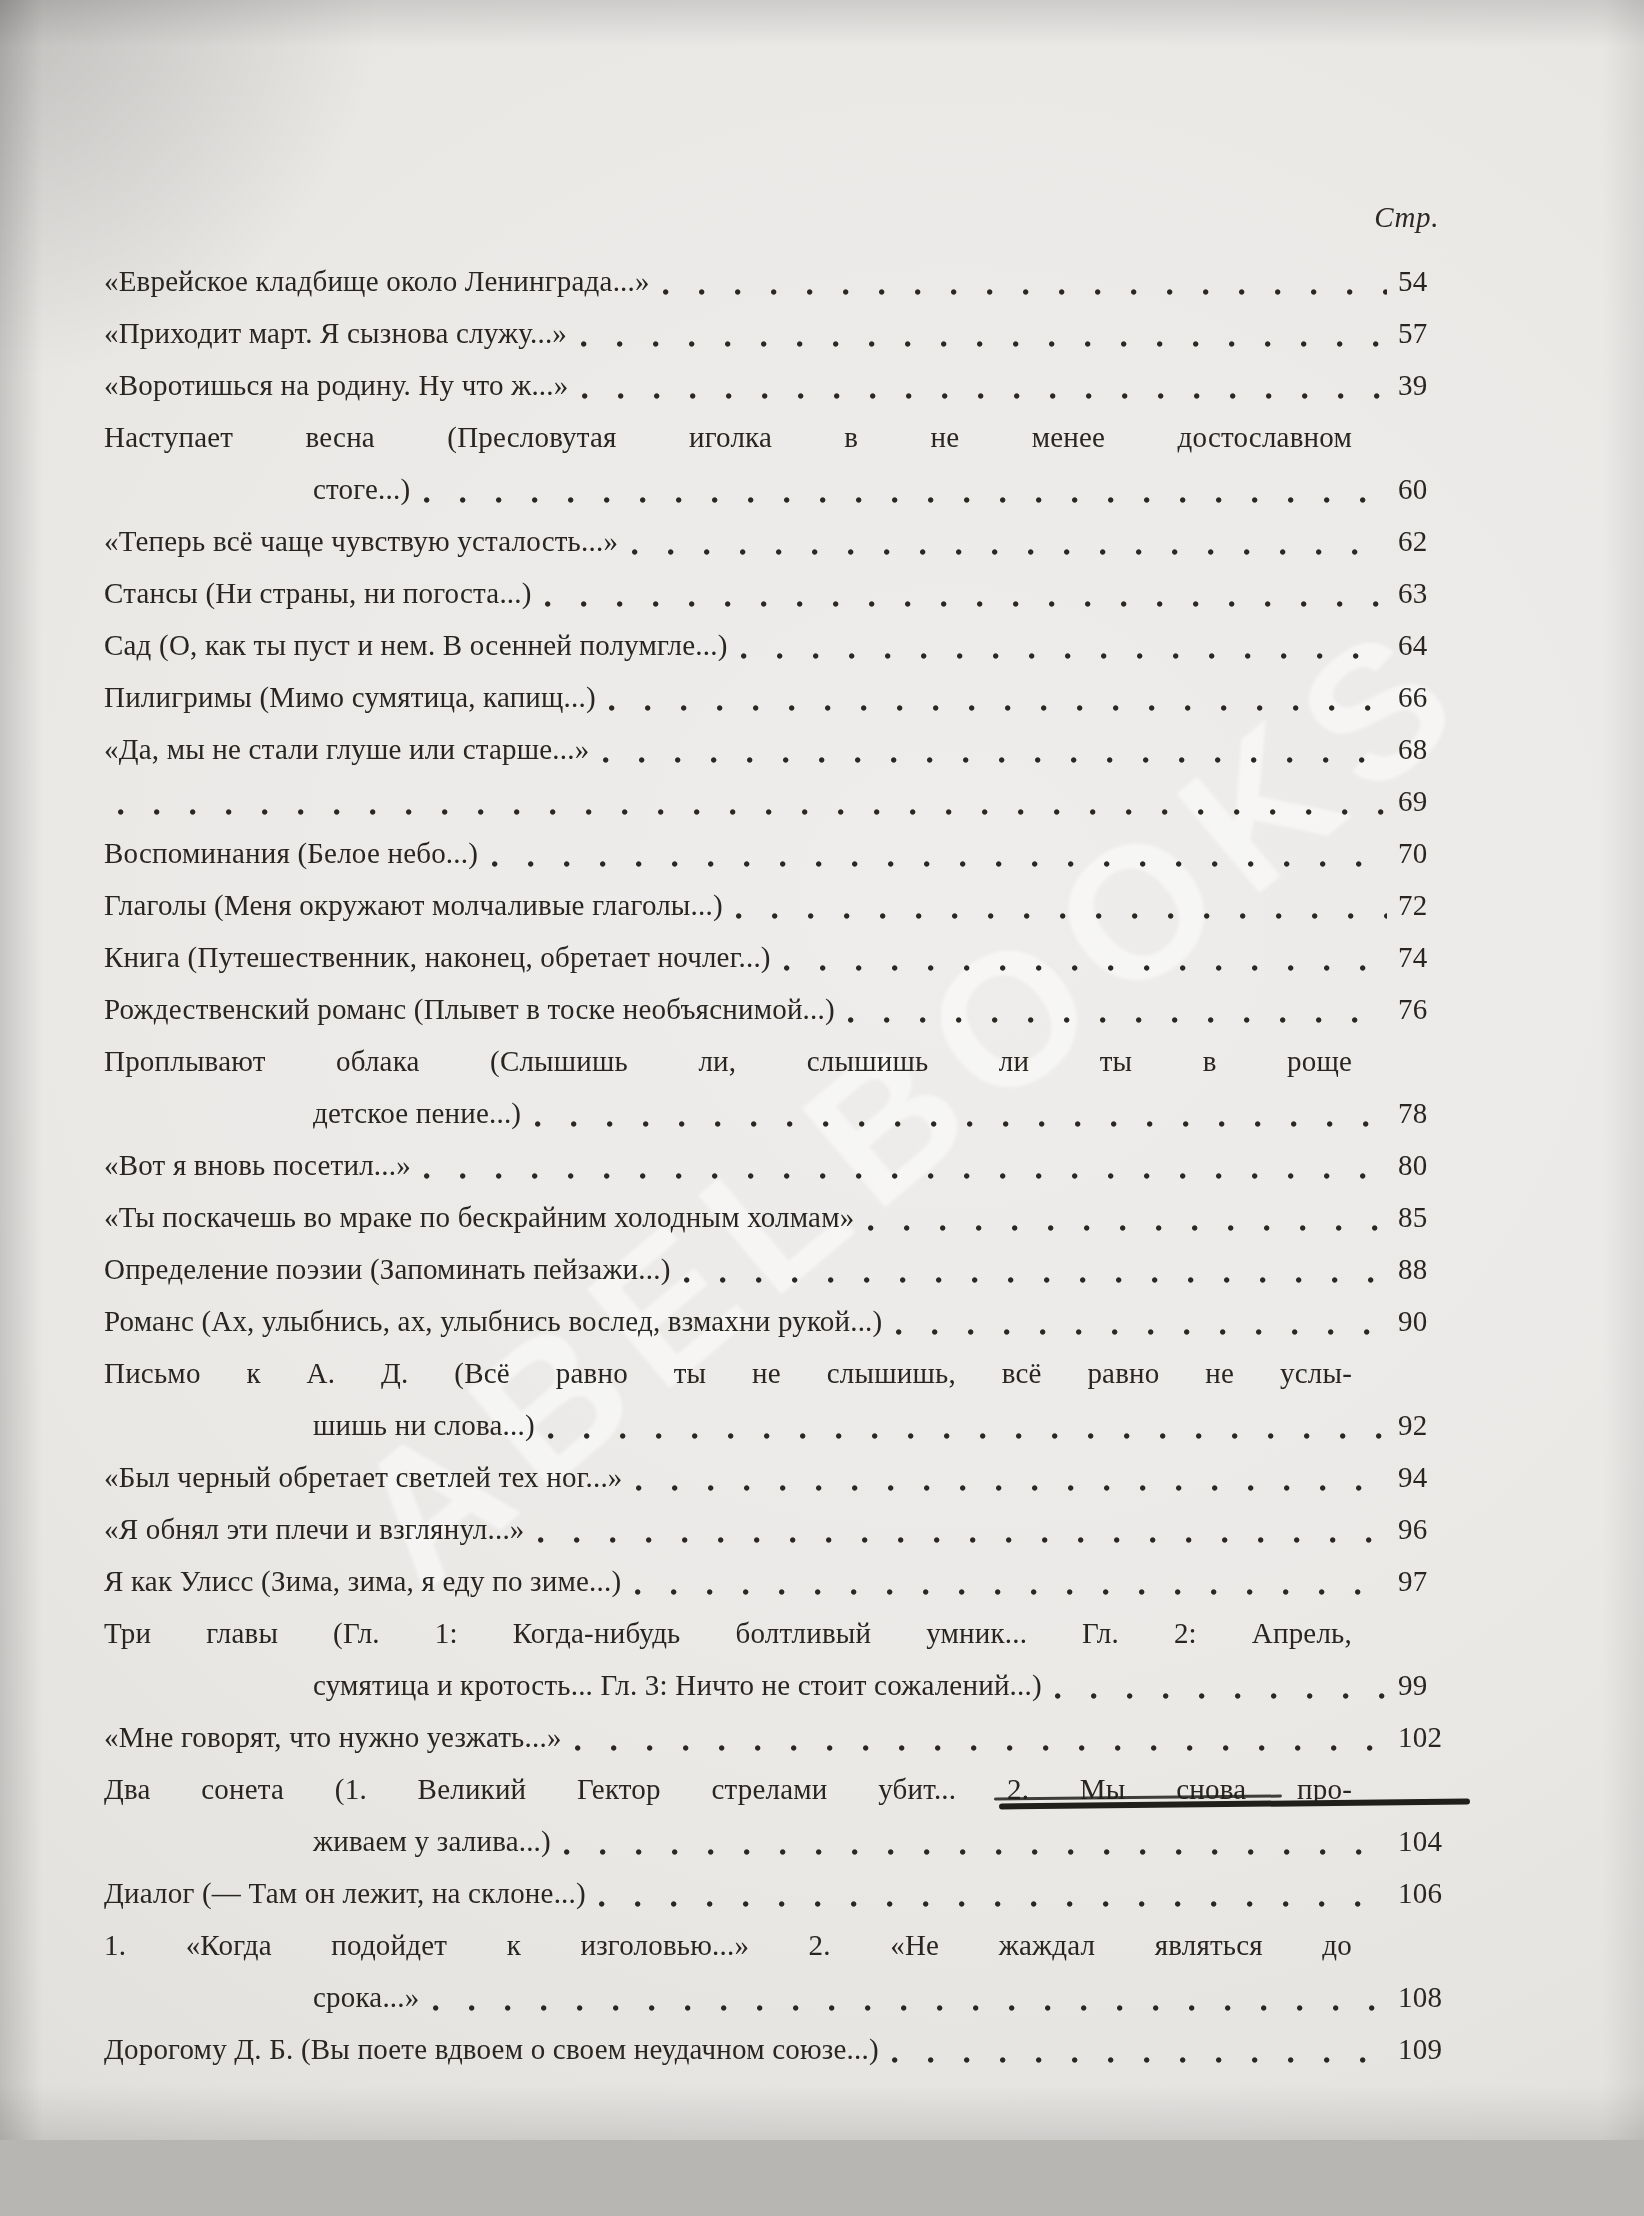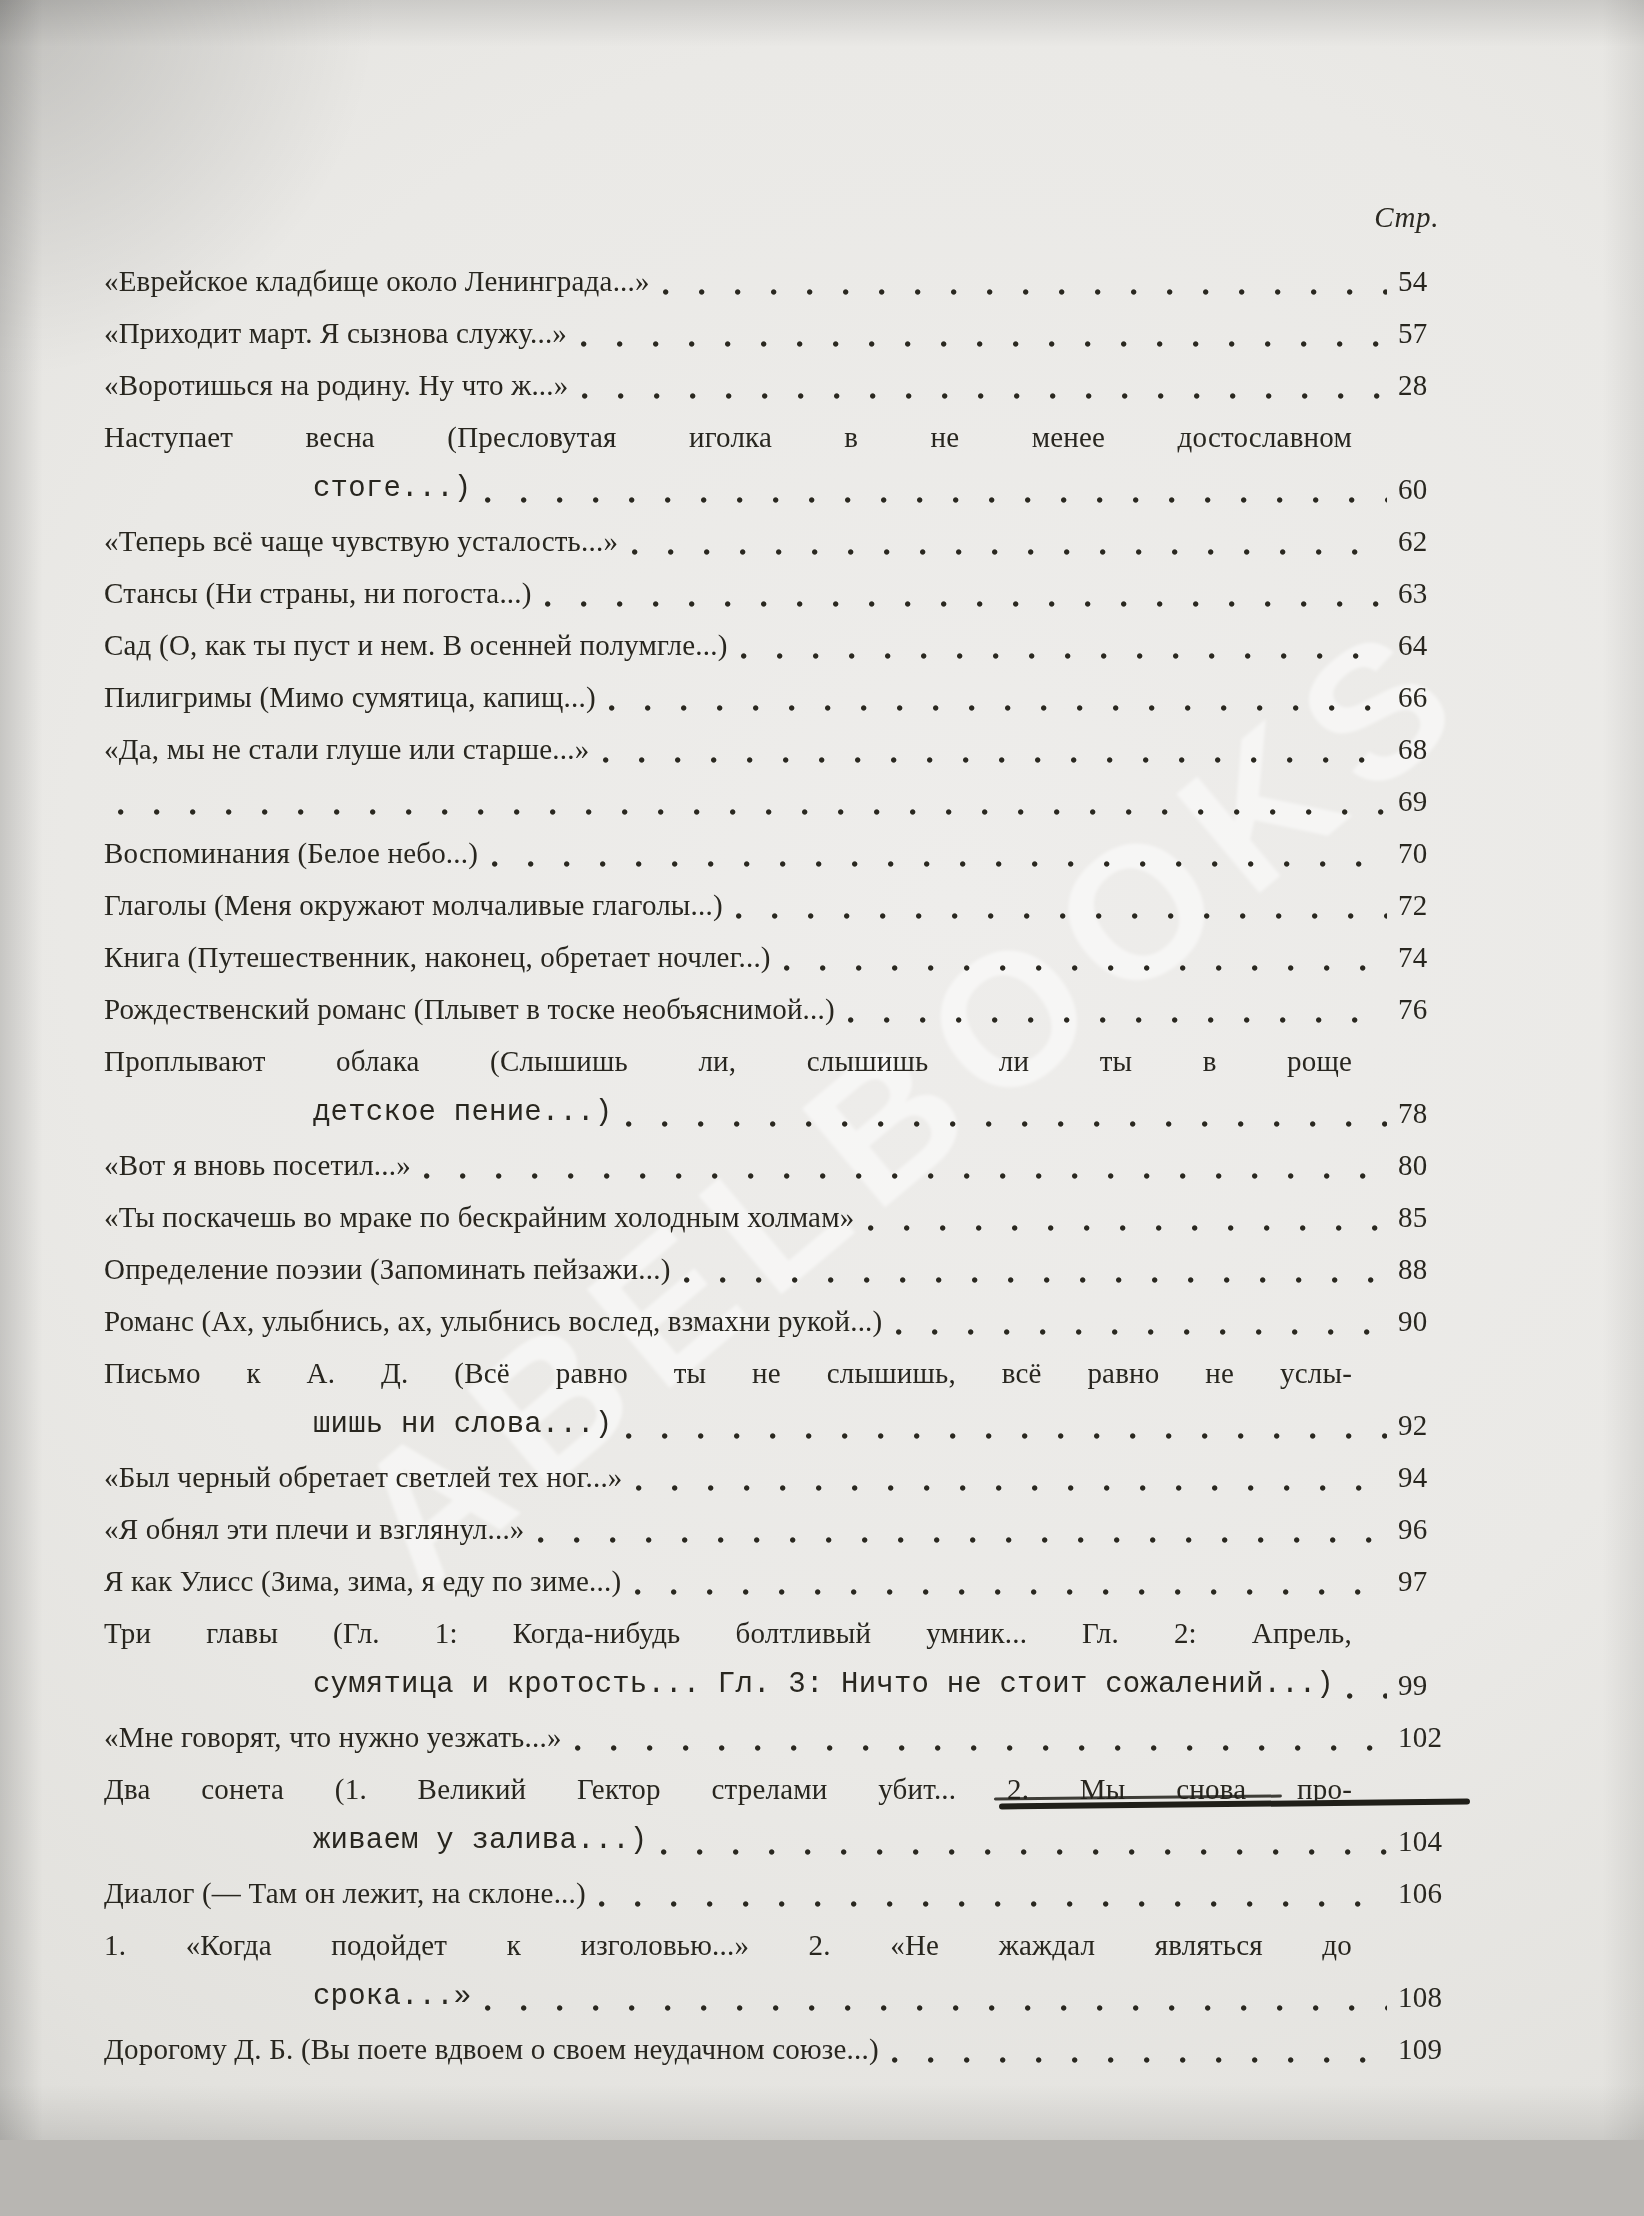--- a/index.html
+++ b/index.html
@@ -38,21 +38,21 @@
     letter-spacing:0.6px;
   }
   .toc{
     position:absolute;left:104px;top:255px;width:1368px;
     font-size:29px;color:#28261f;letter-spacing:0.2px;
   }
   .row{
     display:flex;align-items:flex-end;height:52px;line-height:52px;
   }
   .row .title{white-space:nowrap;}
-  .row .title.indent{padding-left:209px;font-family:Liberation Mono, monospace;}
+  .row .title.indent{padding-left:209px;}
   .dots{
     flex:1 1 auto;height:52px;margin:0 11.2px 0 12.5px;
     background-image:radial-gradient(circle at 3.7px 37px, #2a2820 2.2px, rgba(0,0,0,0) 3.1px);
     background-size:36px 52px;
     background-repeat:repeat-x;
   }
   .pg{flex:0 0 74px;text-align:left;white-space:nowrap;}
   .wrap1{
     position:relative;height:52px;line-height:52px;
     padding-right:120px;
@@ -81,21 +81,21 @@
         <span class="pg">54</span>
       </div>
       <div class="row">
         <span class="title">«Приходит март. Я сызнова служу...»</span>
         <span class="dots"></span>
         <span class="pg">57</span>
       </div>
       <div class="row">
         <span class="title">«Воротишься на родину. Ну что ж...»</span>
         <span class="dots"></span>
-        <span class="pg">28</span>
+        <span class="pg">39</span>
       </div>
       <div class="wrap1"><span>Наступает весна (Пресловутая иголка в не менее достославном</span></div>
       <div class="row">
         <span class="title indent">стоге...)</span>
         <span class="dots"></span>
         <span class="pg">60</span>
       </div>
       <div class="row">
         <span class="title">«Теперь всё чаще чувствую усталость...»</span>
         <span class="dots"></span>

